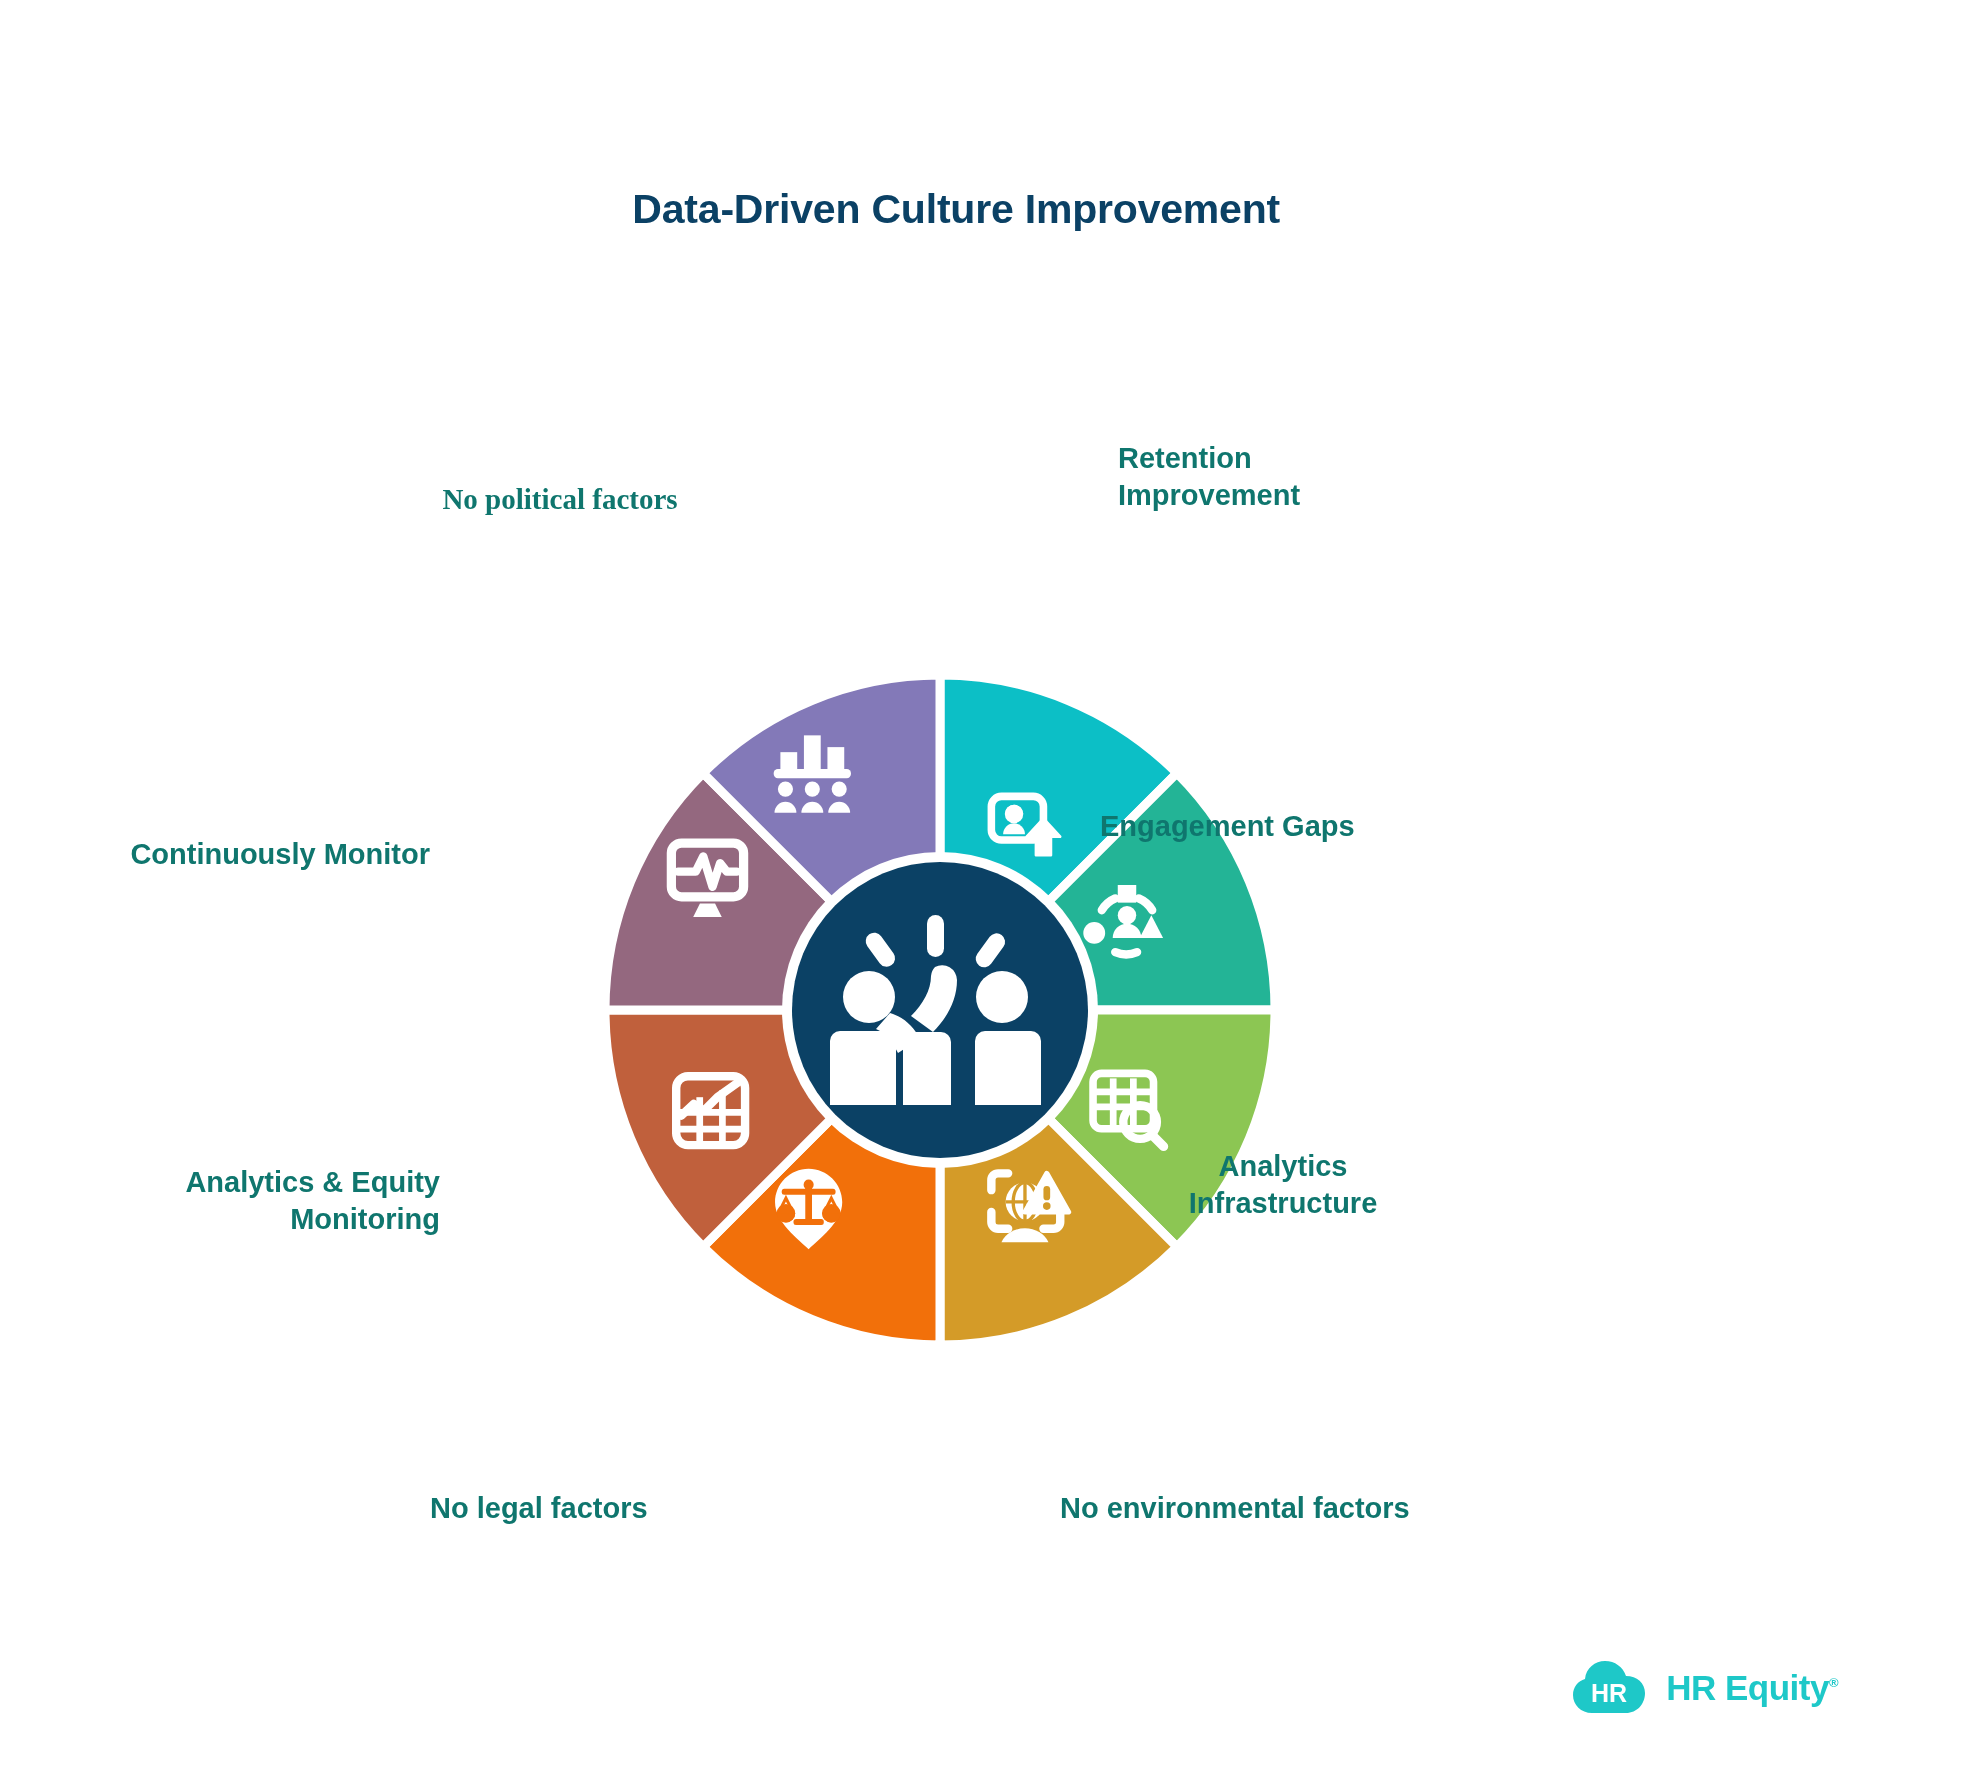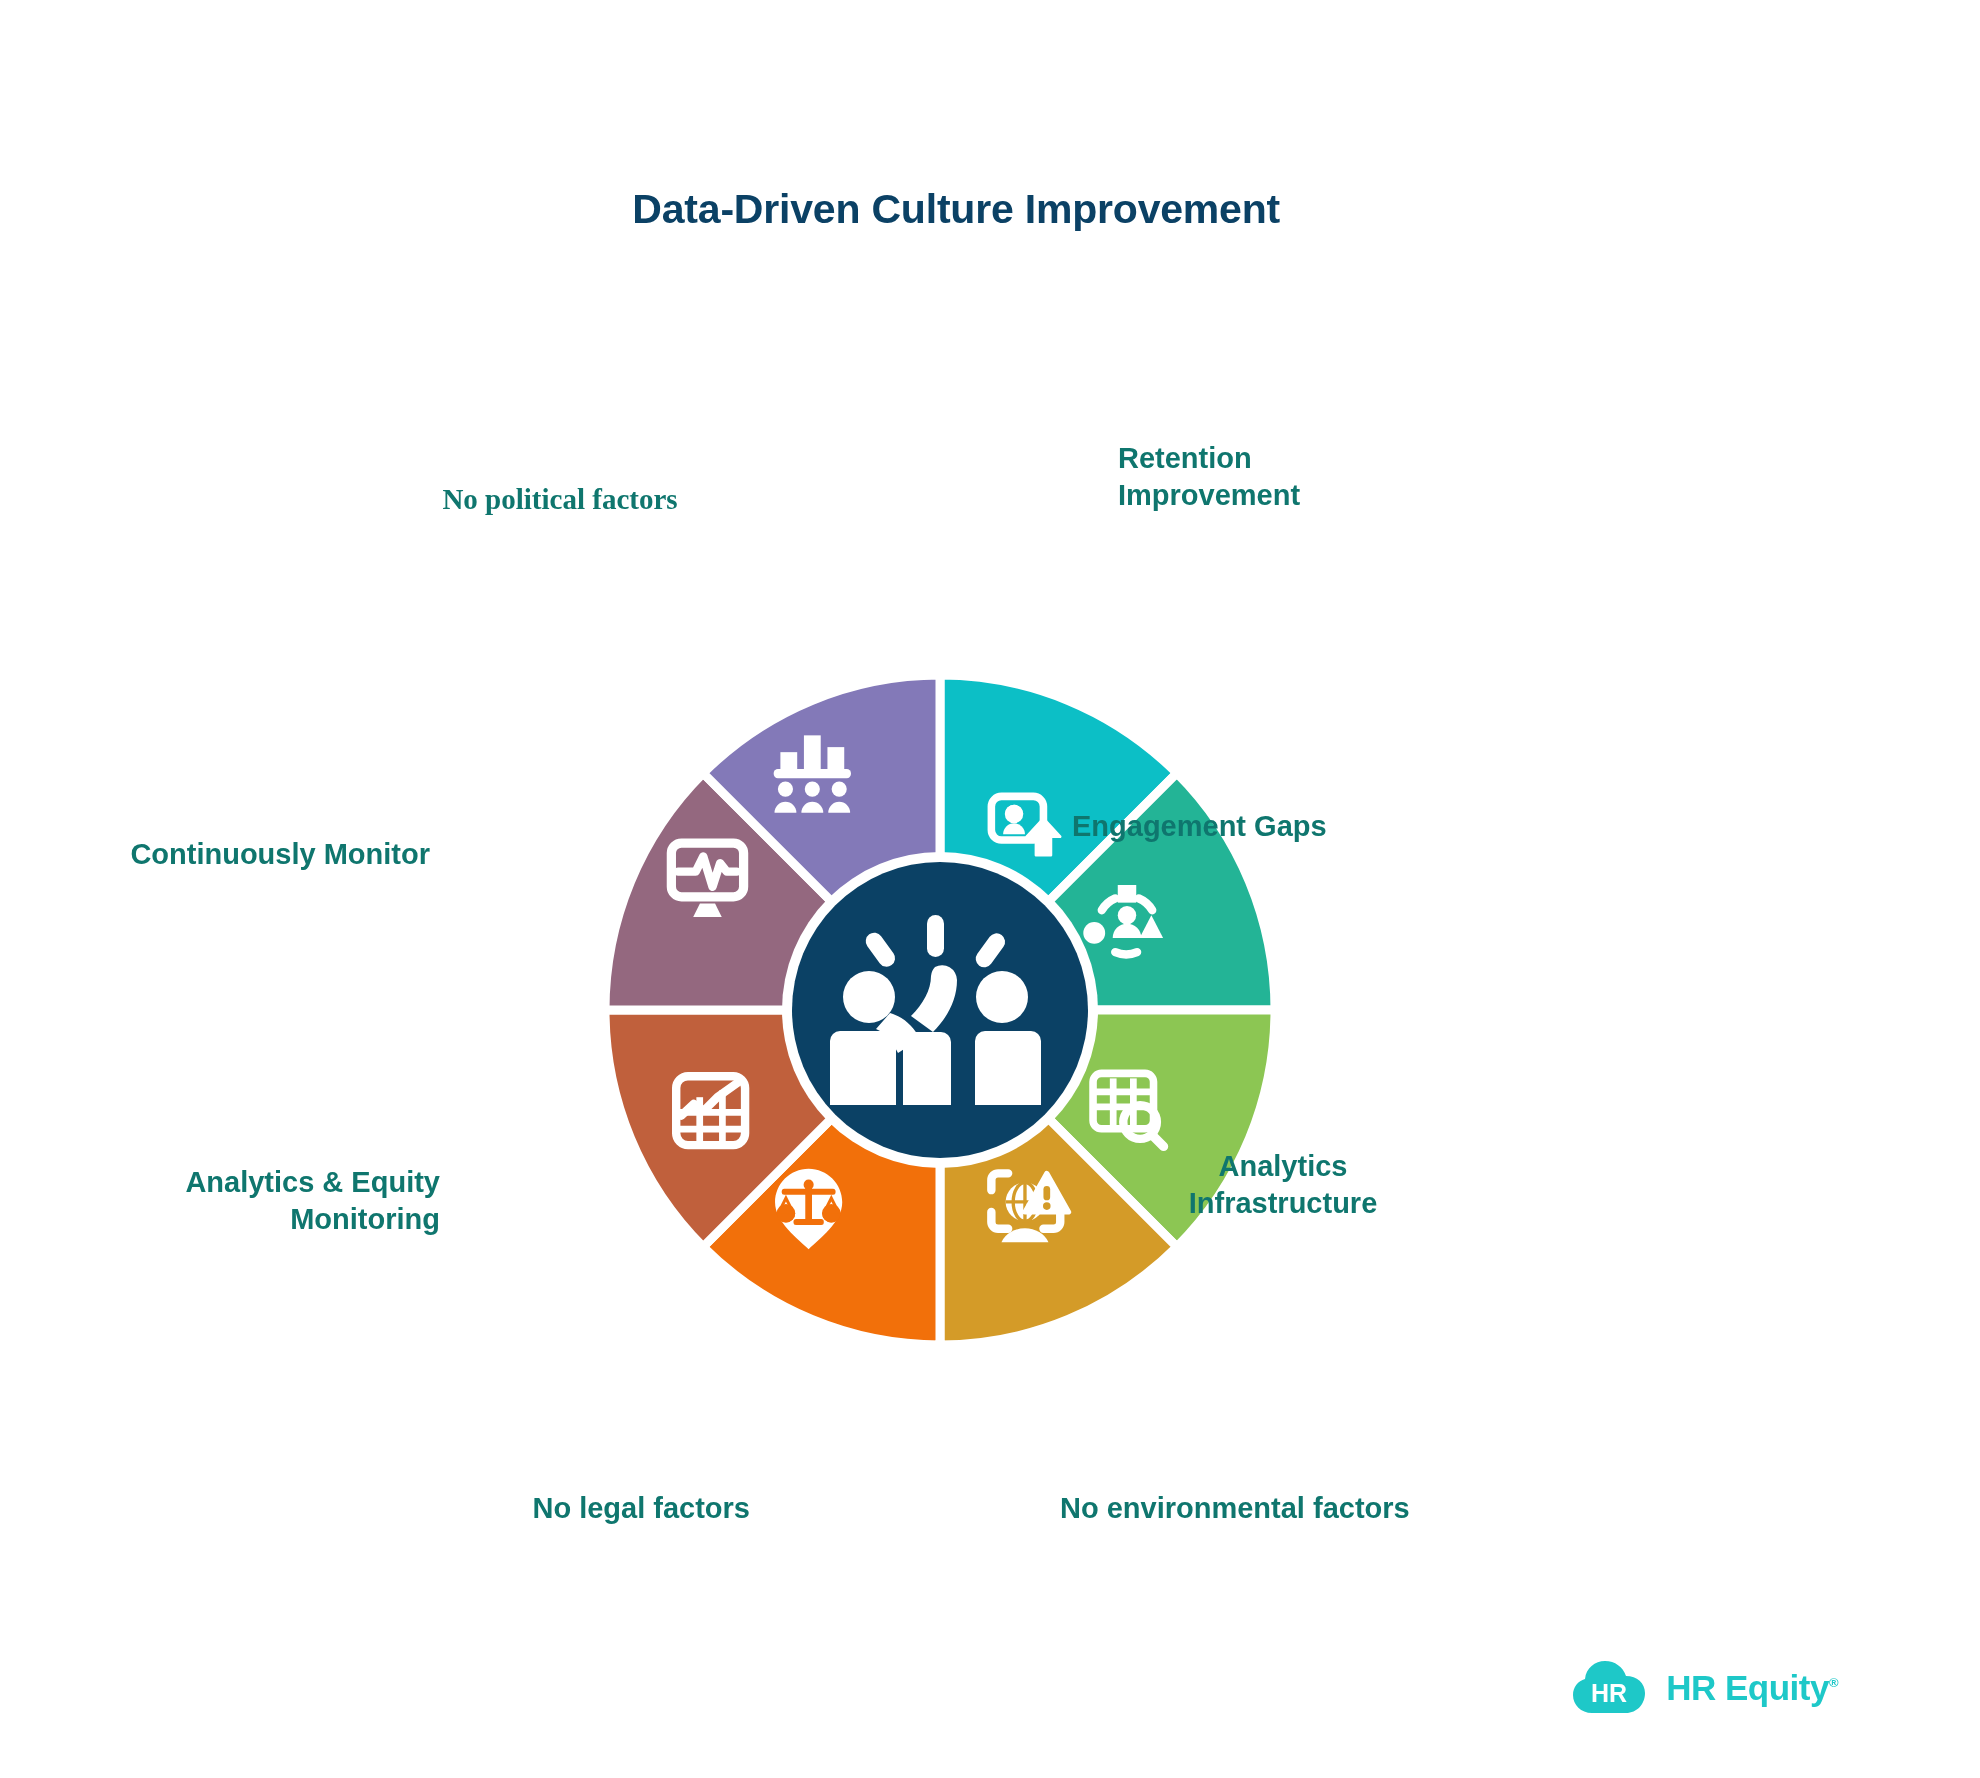--- a/index.html
+++ b/index.html
@@ -43,24 +43,24 @@
 
   .seg-label {
     position: absolute;
     font-size: 29px;
     font-weight: bold;
     color: #0f766e;
     line-height: 1.26;
     white-space: pre-line;
   }
   .lbl-retention       { left: 1118px; top: 440px; text-align: left;  width: 330px; }
-  .lbl-engagement      { left: 1072px; top: 808px; text-align: left;  width: 400px; }
+  .lbl-engagement      { left: 1100px; top: 808px; text-align: left;  width: 400px; }
   .lbl-infrastructure  { left: 1118px; top: 1148px; text-align: center; width: 330px; }
   .lbl-environmental   { left: 1060px; top: 1490px; text-align: left; width: 460px; }
-  .lbl-legal           { left: 430px;  top: 1490px; text-align: right; width: 320px; }
+  .lbl-legal           { left: 430px;  top: 1490px; width: 320px; }
   .lbl-equity          { left: 70px;   top: 1164px; text-align: right; width: 370px; }
   .lbl-monitor         { left: 10px;   top: 836px;  text-align: right; width: 420px; }
   .lbl-political       { left: 360px;  top: 481px;  text-align: center; width: 400px; font-family: Liberation Serif, serif; }
 
   #brand {
     position: absolute;
     right: 142px;
     bottom: 62px;
     display: flex;
     align-items: center;

